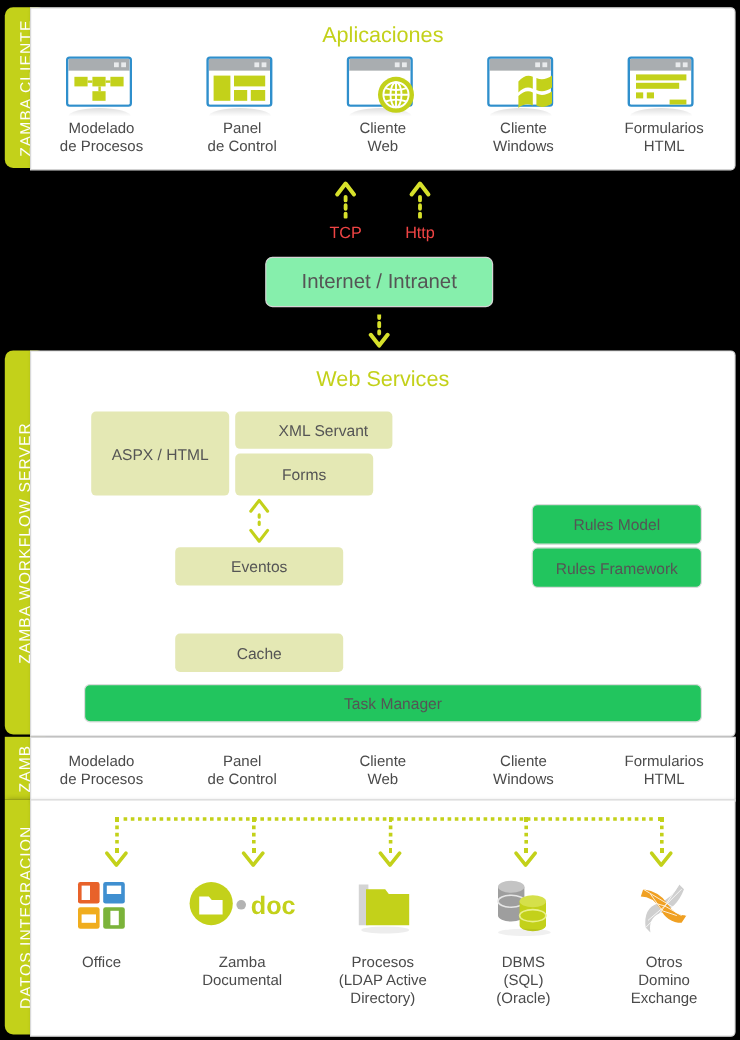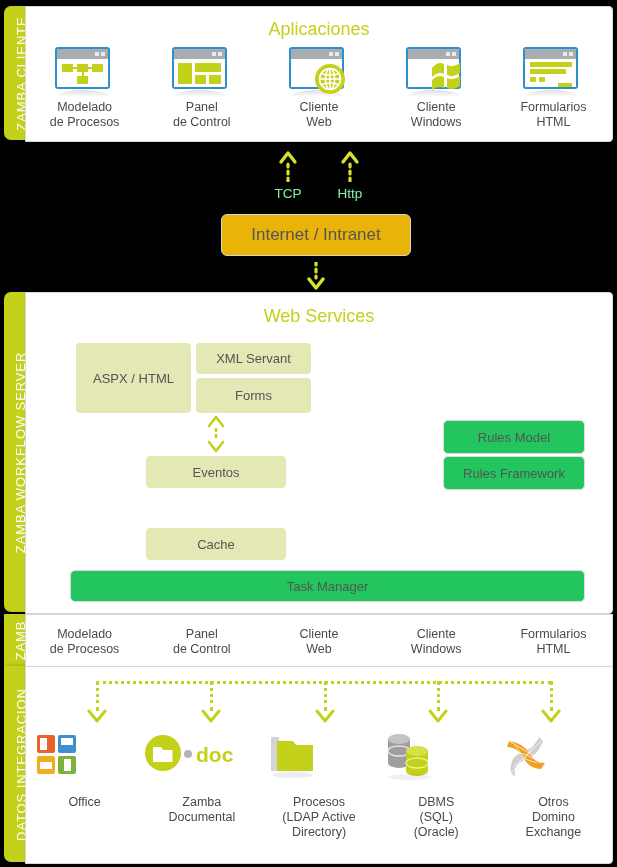--- a/index.html
+++ b/index.html
@@ -56,40 +56,40 @@
   }
   .icon-shadow{
     position:absolute;left:4px;top:43px;width:52px;height:7px;
     background:linear-gradient(to bottom,rgba(0,0,0,.13),rgba(0,0,0,0));
     border-radius:50%/100% 100% 0 0;
   }
   
   .g{position:absolute;background:#c3d11a;}
   
   .proto-arrow{position:absolute;width:22px;}
-  .proto-label{position:absolute;color:#86efac;font-size:13.5px;text-align:center;width:60px;}
+  .proto-label{position:absolute;color:#ef4444;font-size:13.5px;text-align:center;width:60px;}
   .inet-box{
-    position:absolute;background:#eab308;border:1px solid #d5d5d5;border-radius:6px;
+    position:absolute;background:#86efac;border:1px solid #d5d5d5;border-radius:6px;
     display:flex;align-items:center;justify-content:center;
     color:#555;font-size:17px;
   }
   
   .gbox{
     position:absolute;background:#e4e8b4;border-radius:4px;
     display:flex;align-items:center;justify-content:center;
     color:#555;font-size:13px;text-align:center;
   }
   .greybox{
     position:absolute;background:#22c55e;border:1px solid #dcdcdc;border-radius:5px;
     display:flex;align-items:center;justify-content:center;
     color:#555;font-size:13px;text-align:center;
   }
   
   .int-row{position:absolute;left:0;right:0;display:flex;}
-  .int-item{flex:1;display:flex;flex-direction:column;}
+  .int-item{flex:1;display:flex;flex-direction:column;align-items:center;}
   .int-icon{position:relative;width:62px;height:58px;}
   .int-label{margin-top:8px;text-align:center;color:#4a4a4a;font-size:12.5px;line-height:15px;}
   .dashed-v{position:absolute;border-left:3px dotted #c3d11a;}
   .dashed-h{position:absolute;border-top:3px dotted #c3d11a;}
   .chev{position:absolute;}
   .repeat-row{position:absolute;left:0;right:0;display:flex;}
   .repeat-item{flex:1;text-align:center;color:#4a4a4a;font-size:12.5px;line-height:15px;}
 </style>
 </head>
 <body>
@@ -254,21 +254,21 @@
 
 <svg style="position:absolute;left:305px;top:262px;width:22px;height:28px;" viewBox="0 0 22 28">
   <line x1="11" y1="0" x2="11" y2="16" stroke="#d7e12b" stroke-width="3.2" stroke-dasharray="3,4" stroke-linecap="round"></line>
   <polyline points="4,17 11,26 18,17" fill="none" stroke="#d7e12b" stroke-width="3.4" stroke-linecap="round" stroke-linejoin="round"></polyline>
 </svg>
 
 <div class="panel" style="top:292px;height:320px;border-radius:0 4px 4px 0;">
   <div class="panel-title" style="top:13px;">Web Services</div>
 
   <div class="gbox" style="left:50px;top:50px;width:115px;height:70px;">ASPX / HTML</div>
-  <div class="gbox" style="left:170px;top:50px;width:115px;height:31px;">XML Servant</div>
+  <div class="gbox" style="left:170px;top:50px;width:115px;height:31px;padding-left:16px;">XML Servant</div>
   <div class="gbox" style="left:170px;top:85px;width:115px;height:35px;">Forms</div>
 
   <svg style="position:absolute;left:179px;top:122px;width:22px;height:38px;" viewBox="0 0 22 38">
     <polyline points="4,11 11,2 18,11" fill="none" stroke="#c3d11a" stroke-width="2.6" stroke-linecap="round" stroke-linejoin="round"></polyline>
     <line x1="11" y1="14" x2="11" y2="24" stroke="#c3d11a" stroke-width="2.6" stroke-dasharray="2,4" stroke-linecap="round"></line>
     <polyline points="4,27 11,36 18,27" fill="none" stroke="#c3d11a" stroke-width="2.6" stroke-linecap="round" stroke-linejoin="round"></polyline>
   </svg>
 
   <div class="gbox" style="left:120px;top:163px;width:140px;height:32px;">Eventos</div>
   <div class="gbox" style="left:120px;top:235px;width:140px;height:32px;">Cache</div>

